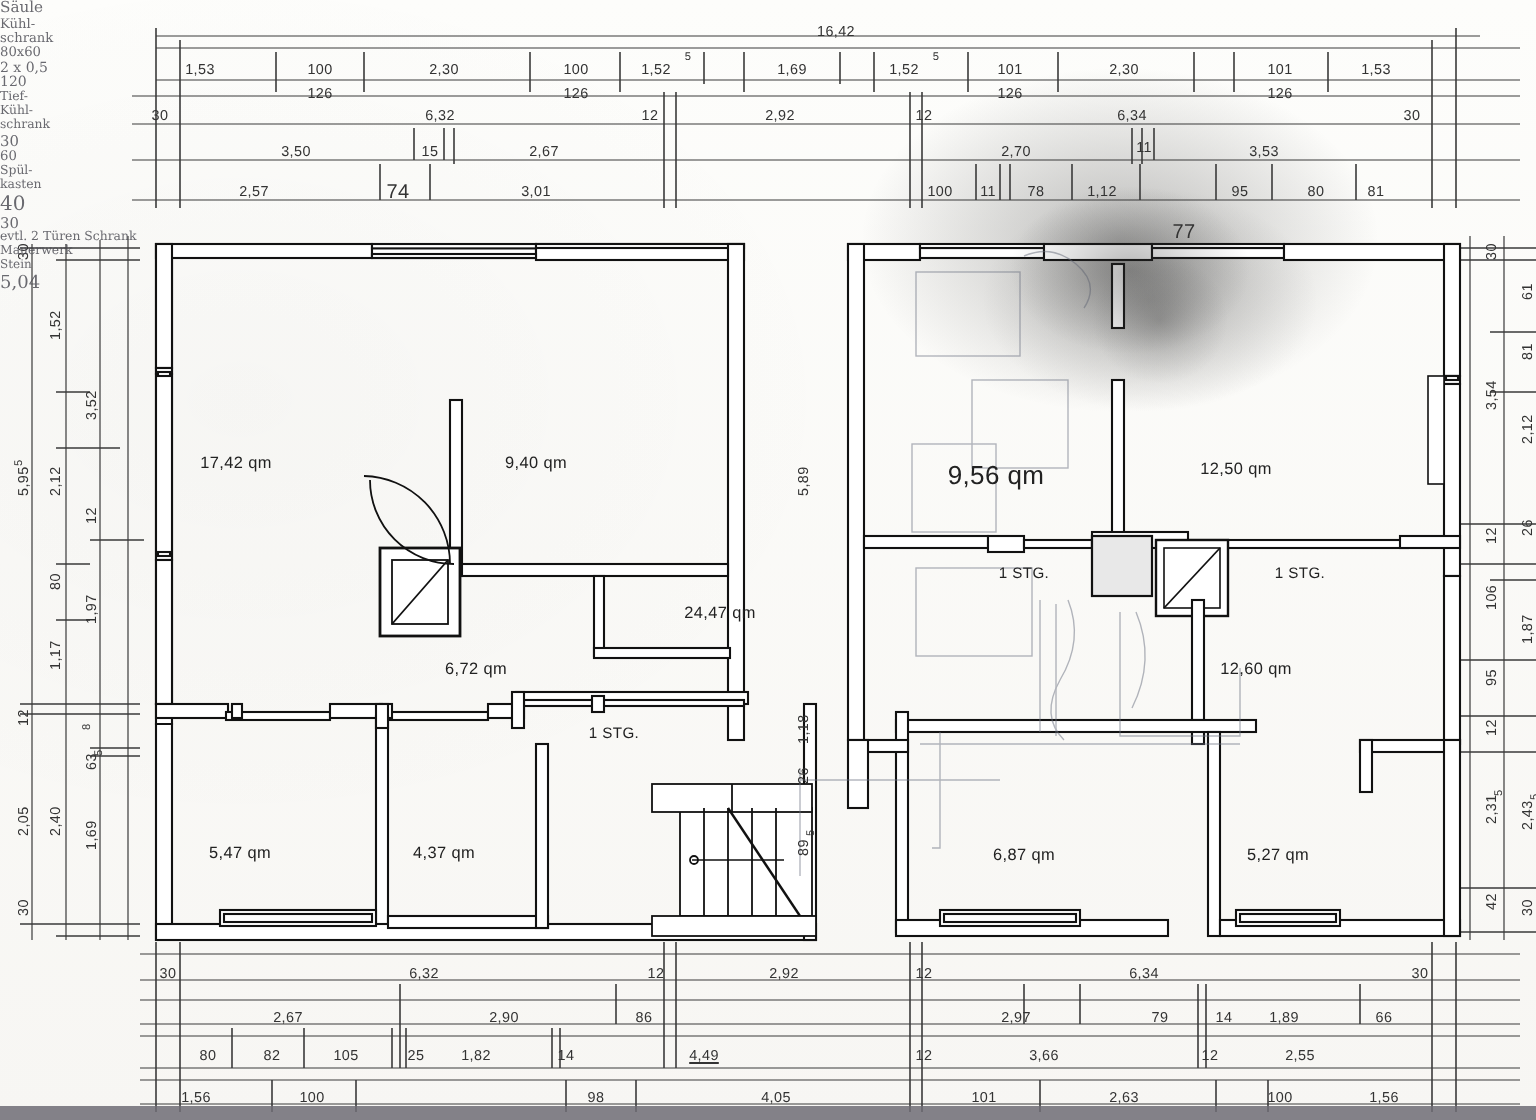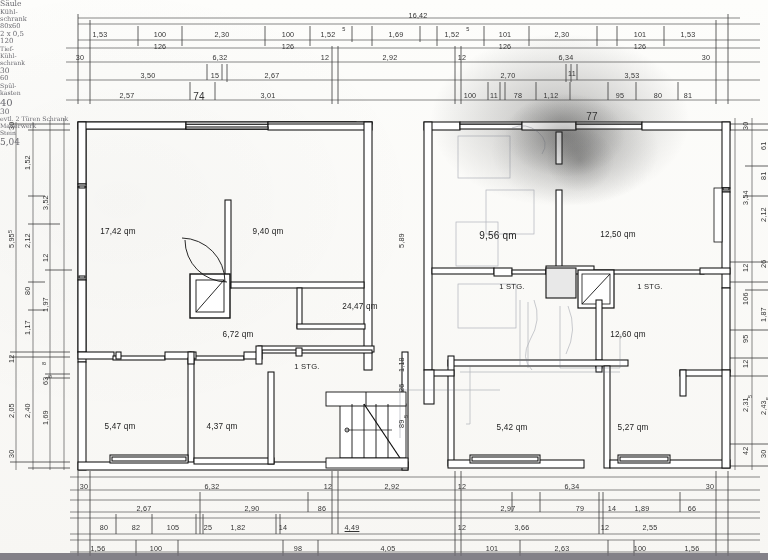--- a/index.html
+++ b/index.html
@@ -475,25 +475,25 @@
       <div class="lbl dim" style="left: 492px; top: 545px; font-size: 7.2px; transform: translateX(-50%);">101</div>
       <div class="lbl dim" style="left: 562px; top: 545px; font-size: 7.2px; transform: translateX(-50%);">2,63</div>
       <div class="lbl dim" style="left: 640px; top: 545px; font-size: 7.2px; transform: translateX(-50%);">100</div>
       <div class="lbl dim" style="left: 692px; top: 545px; font-size: 7.2px; transform: translateX(-50%);">1,56</div>
       <div class="lbl area" style="left: 118px; top: 228px; font-size: 8.2px; transform: translateX(-50%);">17,42  qm</div>
       <div class="lbl area" style="left: 268px; top: 228px; font-size: 8.2px; transform: translateX(-50%);">9,40  qm</div>
       <div class="lbl area" style="left: 238px; top: 331px; font-size: 8.2px; transform: translateX(-50%);">6,72  qm</div>
       <div class="lbl area" style="left: 360px; top: 303px; font-size: 8.2px; transform: translateX(-50%);">24,47  qm</div>
       <div class="lbl area" style="left: 120px; top: 423px; font-size: 8.2px; transform: translateX(-50%);">5,47  qm</div>
       <div class="lbl area" style="left: 222px; top: 423px; font-size: 8.2px; transform: translateX(-50%);">4,37  qm</div>
-      <div class="lbl area" style="left: 498px; top: 231px; font-size: 10px; transform: translateX(-50%);">9,56  qm</div>
+      <div class="lbl area" style="left: 498px; top: 231px; font-size: 13px; transform: translateX(-50%);">9,56  qm</div>
       <div class="lbl area" style="left: 618px; top: 231px; font-size: 8.2px; transform: translateX(-50%);">12,50  qm</div>
       <div class="lbl area" style="left: 628px; top: 331px; font-size: 8.2px; transform: translateX(-50%);">12,60  qm</div>
-      <div class="lbl area" style="left: 512px; top: 424px; font-size: 8.2px; transform: translateX(-50%);">5,42  qm</div>
-      <div class="lbl area" style="left: 633px; top: 424px; font-size: 8.2px; transform: translateX(-50%);">5,27  qm</div>
+      <div class="lbl area" style="left: 512px; top: 424px; font-size: 8.2px; transform: translateX(-50%);">6,87  qm</div>
+      <div class="lbl area" style="left: 633px; top: 424px; font-size: 8.2px; transform: translateX(-50%); padding-left: 12px;">5,27  qm</div>
       <div class="lbl stg" style="left: 307px; top: 363px; font-size: 7.6px; transform: translateX(-50%);">1 STG.</div>
       <div class="lbl stg" style="left: 512px; top: 283px; font-size: 7.6px; transform: translateX(-50%);">1 STG.</div>
       <div class="lbl stg" style="left: 650px; top: 283px; font-size: 7.6px; transform: translateX(-50%);">1 STG.</div>
       <div class="hand" style="left: 463px; top: 150px; font-size: 7.6px;">Säule</div>
       <div class="hand" style="left: 462px; top: 232px; font-size: 6.6px;">Kühl-
 schrank
 80x60</div>
       <div class="hand" style="left: 466px; top: 287px; font-size: 7px;">2 x 0,5</div>
       <div class="hand" style="left: 514px; top: 268px; font-size: 7px;">120</div>
       <div class="hand" style="left: 552px; top: 284px; font-size: 6.2px;">Tief-

